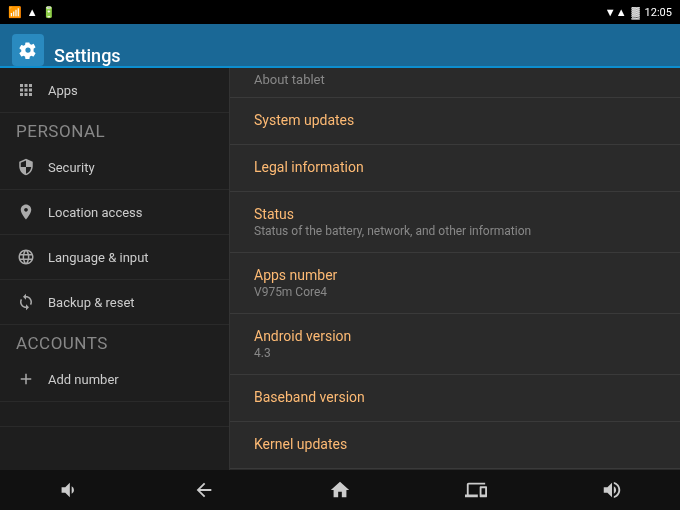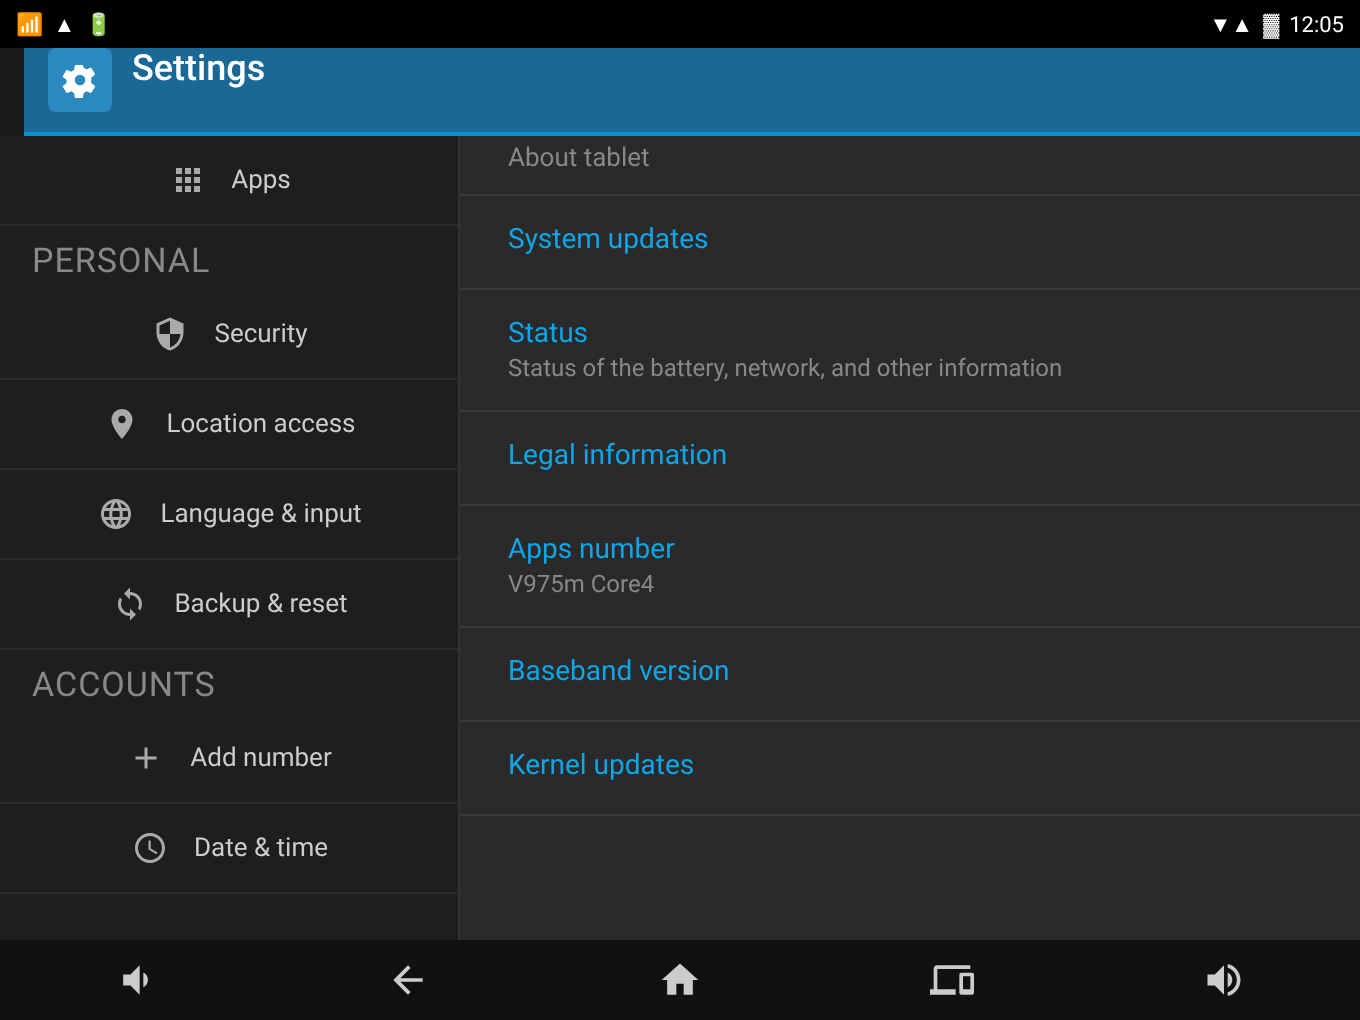--- a/index.html
+++ b/index.html
@@ -24,25 +24,24 @@
       color: #fff;
     }
     .status-icons-left { display: flex; gap: 5px; align-items: center; }
     .status-icons-right { display: flex; gap: 5px; align-items: center; }
 
     
     #header {
       height: 44px;
       background: #1a6896;
       display: flex;
-      align-items: flex-start;
+      align-items: flex-end;
       padding: 0 12px;
       gap: 10px;
       border-bottom: 2px solid #0d8ecf;
-      margin-left: 12px;
     }
     #header-icon {
       width: 32px;
       height: 32px;
       background: #2a8abf;
       border-radius: 4px;
       display: flex;
       align-items: center;
       justify-content: center;
       font-size: 16px;
@@ -76,21 +75,20 @@
       letter-spacing: 0.5px;
     }
 
     .sidebar-item {
       display: flex;
       align-items: center;
       padding: 12px 16px;
       gap: 12px;
       cursor: pointer;
       border-bottom: 1px solid #2a2a2a;
-      justify-content: center;
     }
     .sidebar-item-icon {
       width: 20px;
       height: 20px;
       display: flex;
       align-items: center;
       justify-content: center;
       color: #aaa;
       font-size: 16px;
       flex-shrink: 0;
@@ -115,21 +113,21 @@
       border-bottom: 1px solid #3a3a3a;
     }
 
     .content-item {
       padding: 14px 24px;
       border-bottom: 1px solid #3a3a3a;
       cursor: pointer;
     }
     .content-item-title {
       font-size: 14px;
-      color: #0ea5e9;
+      color: #fdba74;
       margin-bottom: 2px;
     }
     .content-item-subtitle {
       font-size: 12px;
       color: #888;
     }
 
     
     #bottom-nav {
       height: 40px;
@@ -231,57 +229,53 @@
     <div class="sidebar-item">
       <div class="sidebar-item-icon">
         <svg width="18" height="18" viewBox="0 0 24 24" fill="#aaa">
             <path d="M19 13h-6v6h-2v-6H5v-2h6V5h2v6h6v2z"></path>
           </svg>
       </div>
       <span class="sidebar-item-text">Add number</span>
     </div>
 
 
-    <div class="sidebar-item">
-      <div class="sidebar-item-icon">
-        <svg width="18" height="18" viewBox="0 0 24 24" fill="#aaa">
-            <path d="M11.99 2C6.47 2 2 6.48 2 12s4.47 10 9.99 10C17.52 22 22 17.52 22 12S17.52 2 11.99 2zM12 20c-4.42 0-8-3.58-8-8s3.58-8 8-8 8 3.58 8 8-3.58 8-8 8zm.5-13H11v6l5.25 3.15.75-1.23-4.5-2.67V7z"></path>
-          </svg>
-      </div>
-      <span class="sidebar-item-text">Date &amp; time</span>
-    </div>
 
     <div class="sidebar-item">
       
       
     </div>
 
   </div>
 
   <div id="content">
     <div class="content-header">About tablet</div>
 
     <div class="content-item">
       <div class="content-item-title">System updates</div>
     </div>
 
     <div class="content-item">
+      <div class="content-item-title">Legal information</div>
+    </div>
+
+    <div class="content-item">
       <div class="content-item-title">Status</div>
       <div class="content-item-subtitle">Status of the battery, network, and other information</div>
     </div>
 
     <div class="content-item">
-      <div class="content-item-title">Legal information</div>
-    </div>
-
-    <div class="content-item">
       <div class="content-item-title">Apps number</div>
       <div class="content-item-subtitle">V975m Core4</div>
     </div>
 
+    <div class="content-item">
+      <div class="content-item-title">Android version</div>
+      <div class="content-item-subtitle">4.3</div>
+    </div>
 
     <div class="content-item">
       <div class="content-item-title">Baseband version</div>
     </div>
 
     <div class="content-item">
       <div class="content-item-title">Kernel updates</div>
 
     </div>
 

